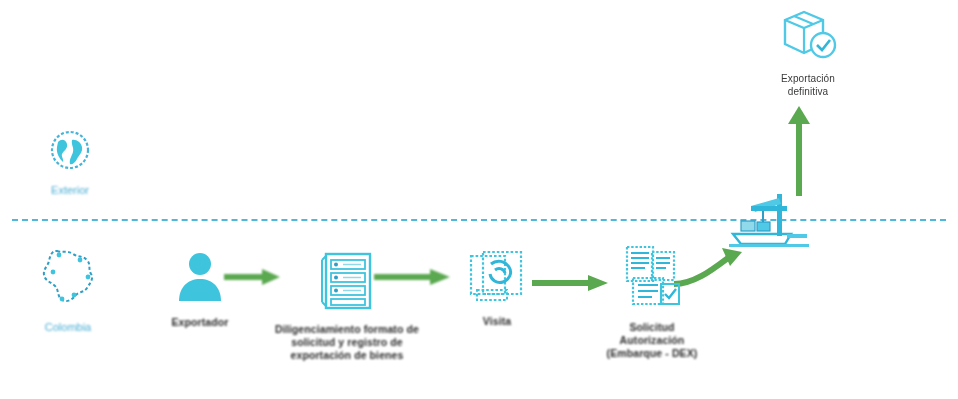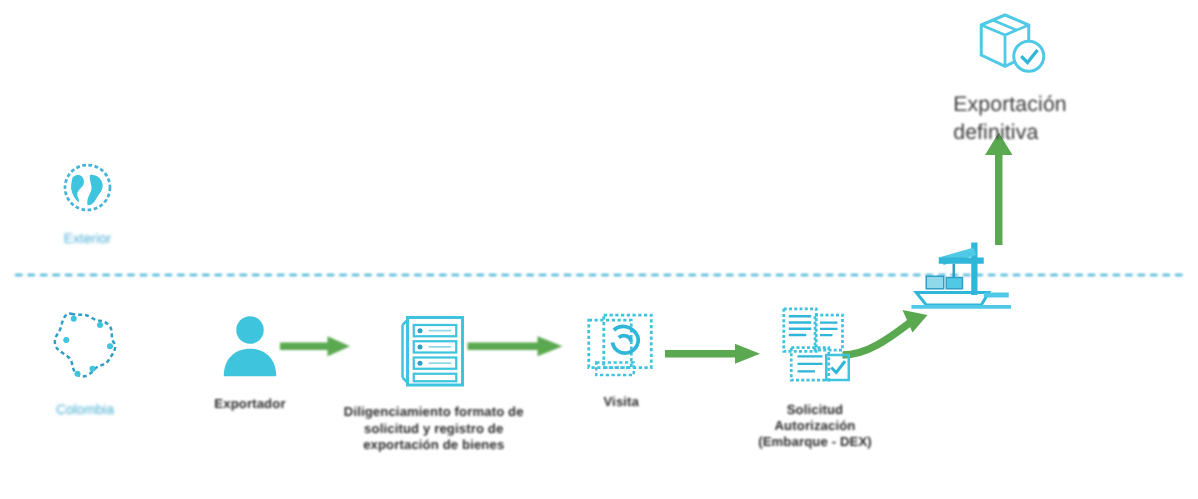--- a/index.html
+++ b/index.html
@@ -40,24 +40,24 @@
     color:#2b2b2b;
     font-size:10.5px;
     font-weight:700;
     margin-top:7px;
     filter:blur(1.05px);
   }
 
   
   .top-caption{
     color:#3a3a3a;
-    font-size:17px;
+    font-size:10px;
     margin-top:6px;
     filter:blur(0.7px);
-    text-align:left;
+    text-align:center;
     line-height:1.3;
   }
 
   
   #boundary{
     position:absolute;
     left:12px;top:219px;width:934px;height:0;
     border-top:2px dashed #46b4d8;
     filter:blur(0.7px);
     opacity:.95;

